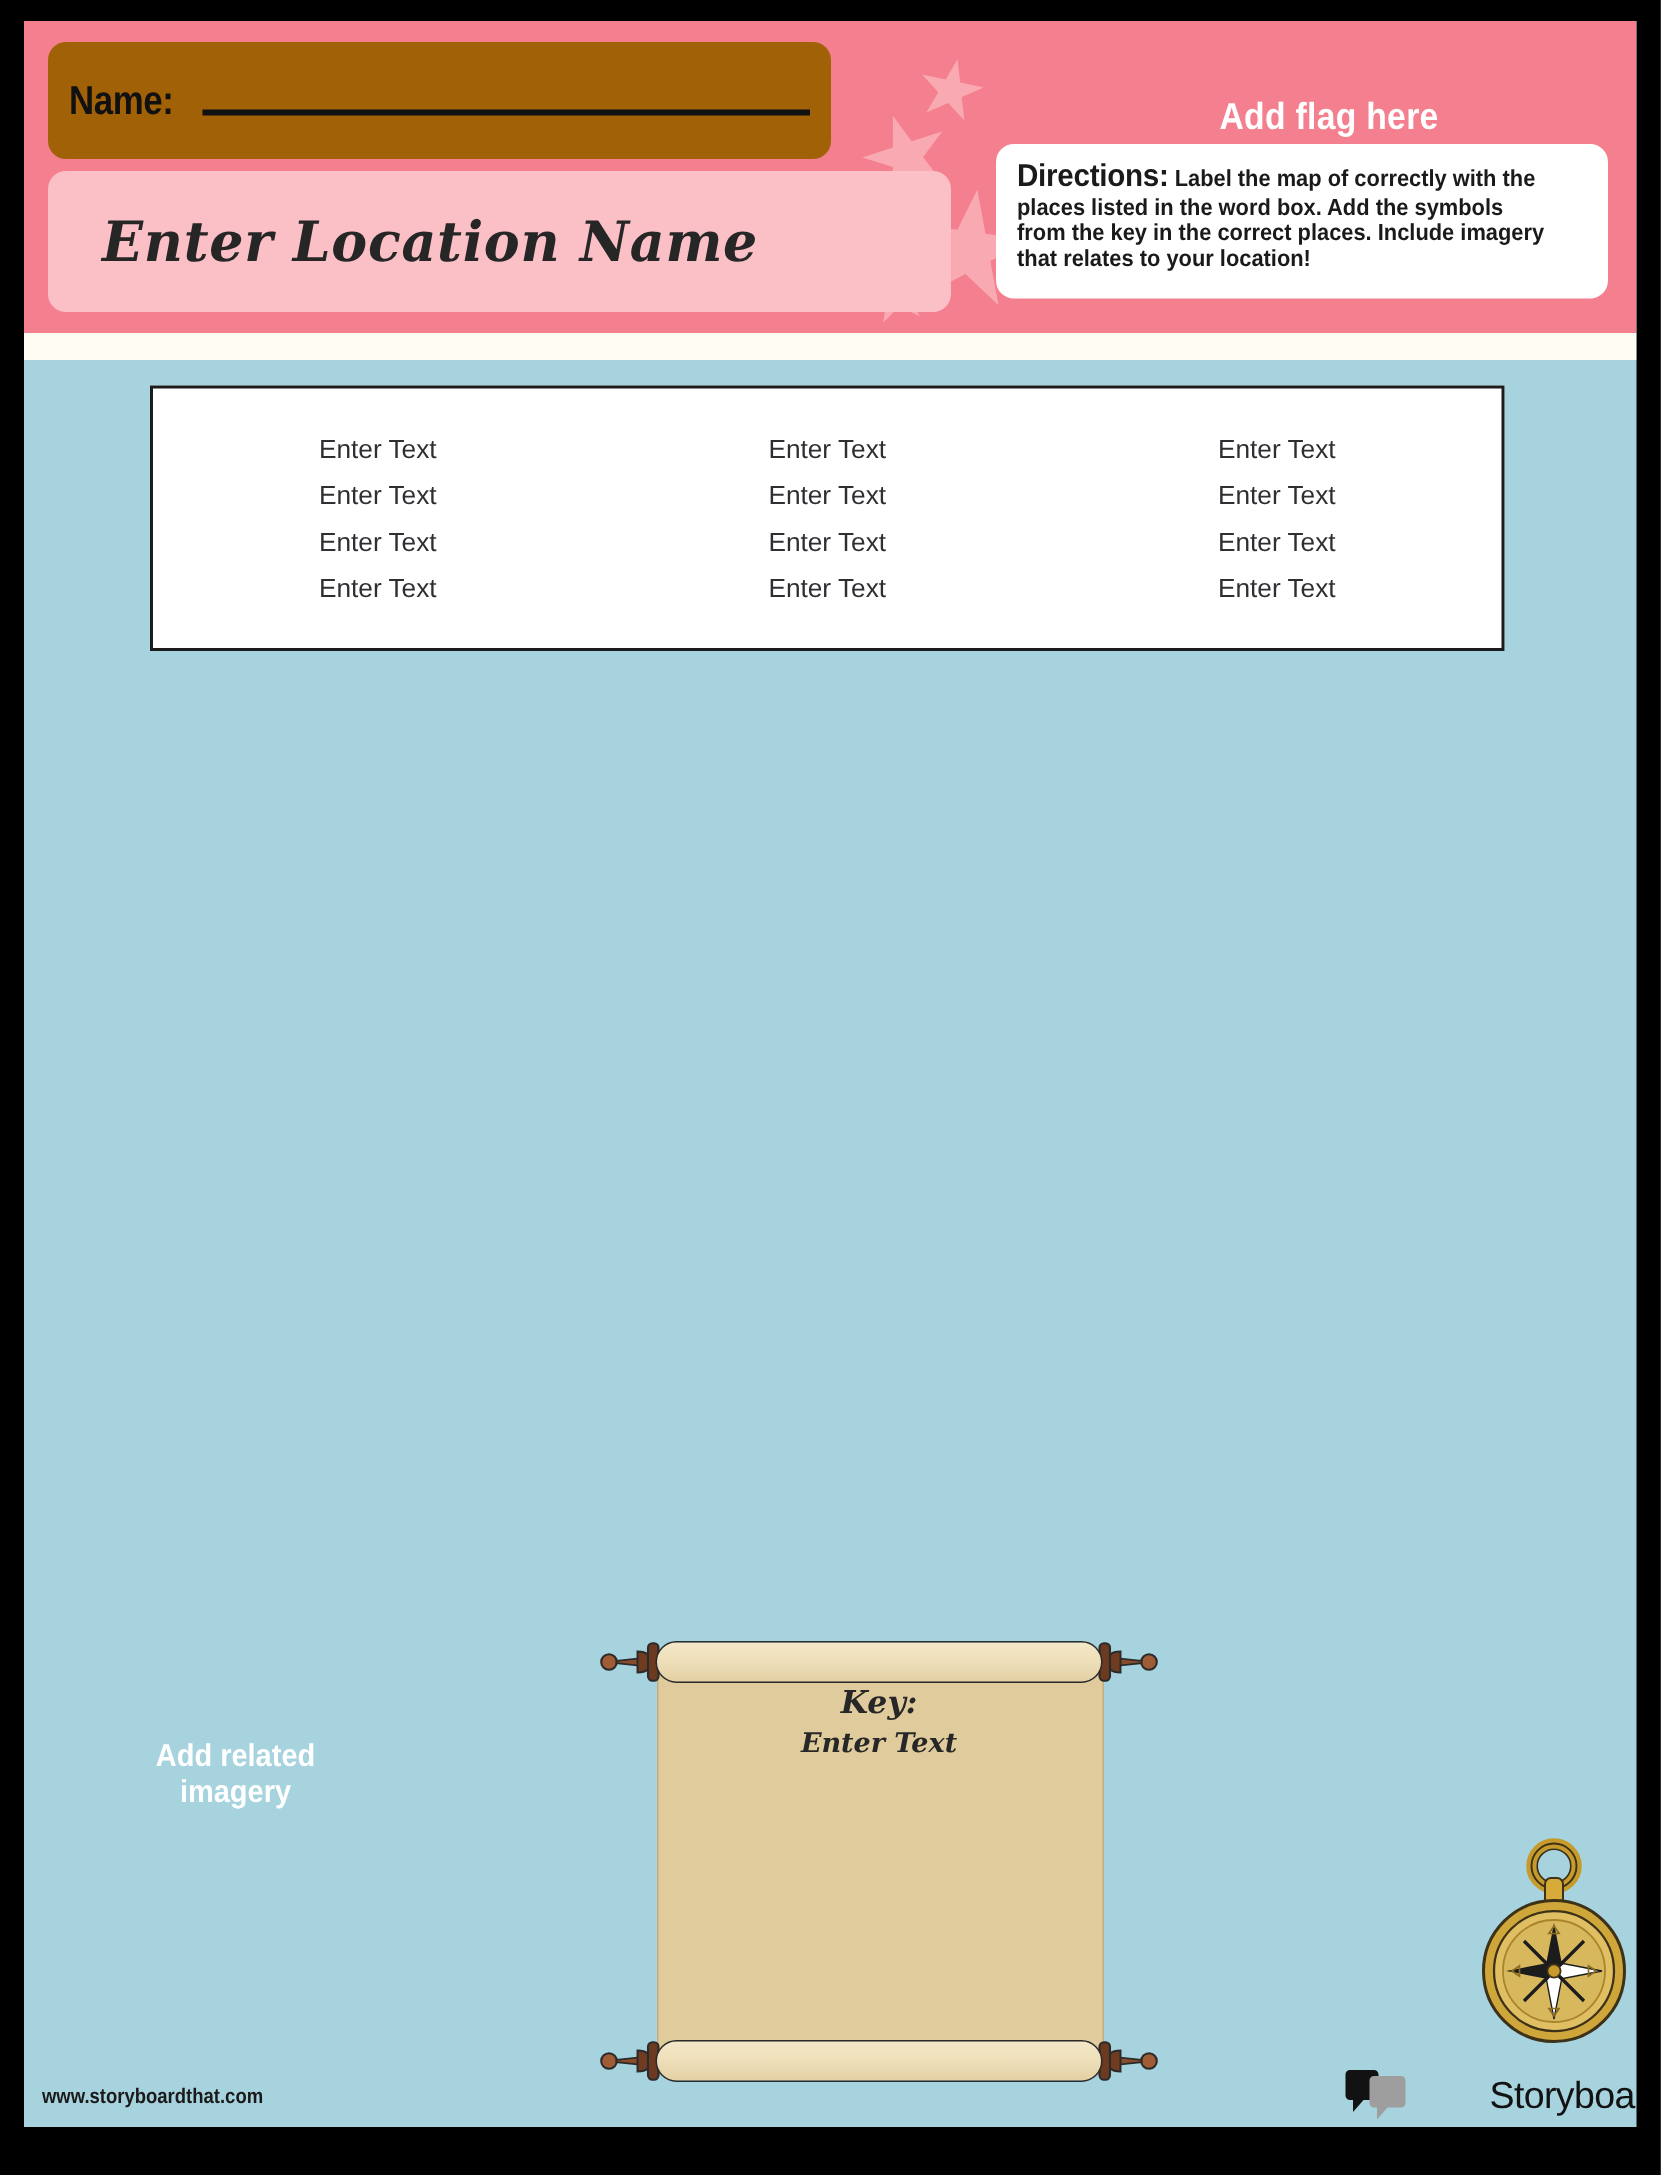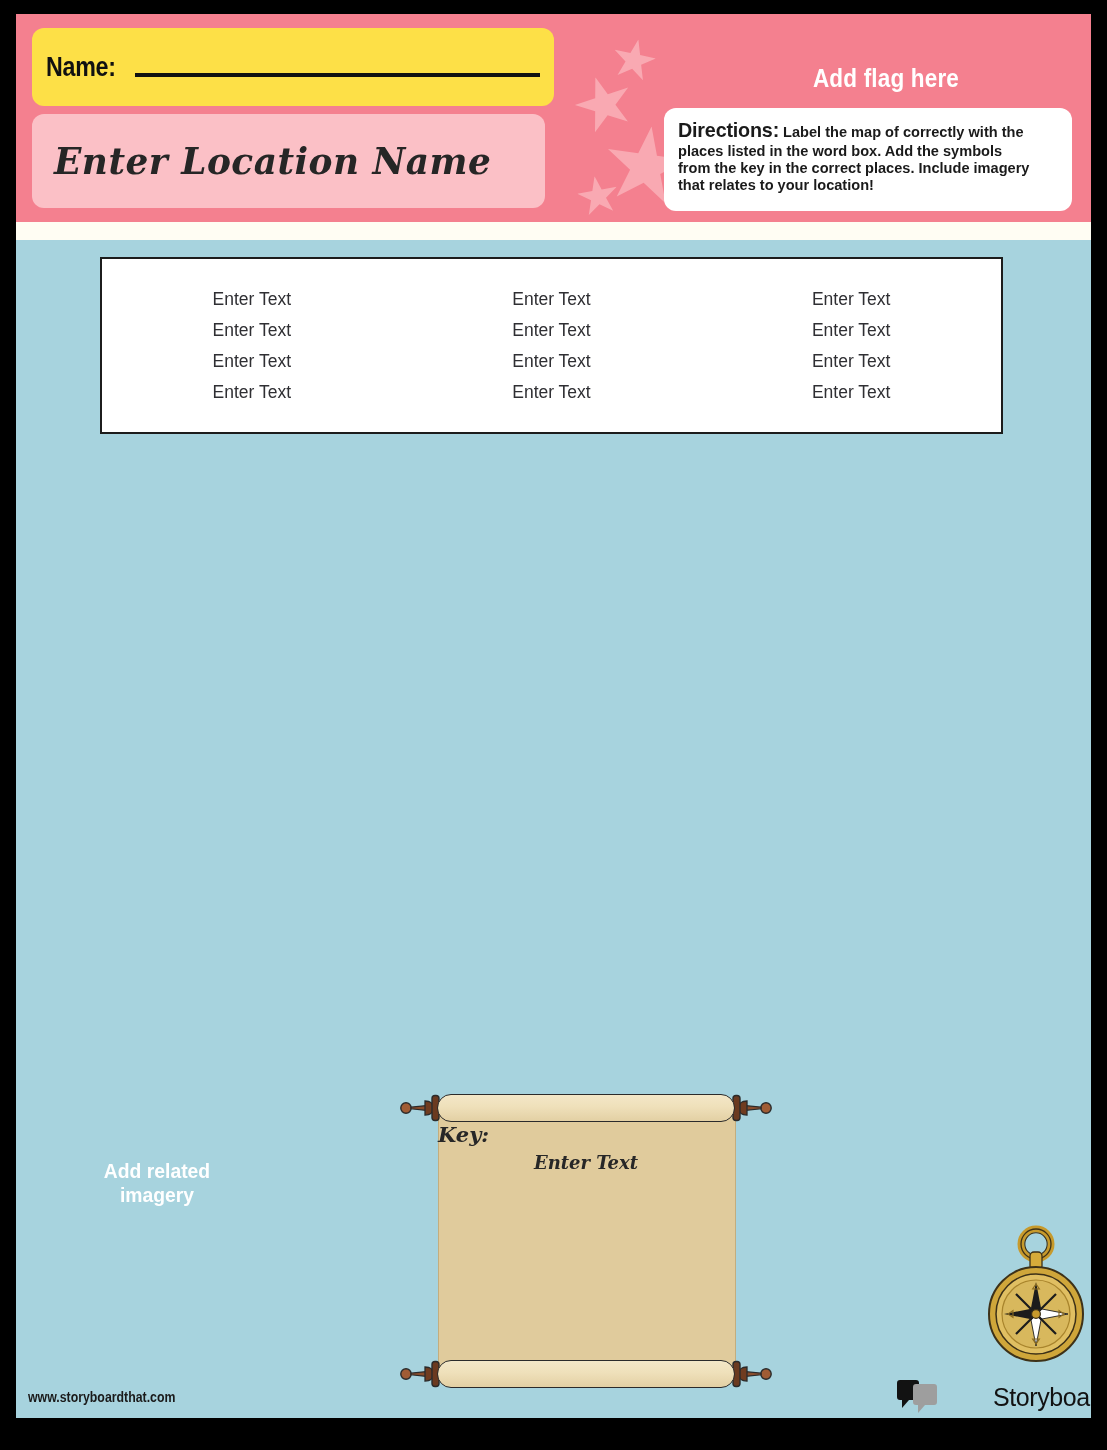--- a/index.html
+++ b/index.html
@@ -45,21 +45,21 @@
   #star-c { left: 590px; top: 112px; width: 80px;  height: 80px;  transform: rotate(8deg); }
   #star-d { left: 562px; top: 162px; width: 40px;  height: 40px;  transform: rotate(-10deg); }
 
   
   #name-card {
     position: absolute;
     left: 16px;
     top: 14px;
     width: 522px;
     height: 78px;
-    background: #fde047;
+    background: #a16207;
     border-radius: 12px;
     box-sizing: border-box;
     padding: 16px 14px;
     display: flex;
     align-items: center;
     gap: 22px;
   }
   #name-label {
     font-family: "Liberation Sans Narrow", "Liberation Sans", sans-serif;
     font-weight: bold;
@@ -76,27 +76,27 @@
     background: #111111;
     margin-left: -14px;
     margin-top: 16px;
   }
 
   
   #location-card {
     position: absolute;
     left: 16px;
     top: 100px;
-    width: 513px;
+    width: 602px;
     height: 94px;
     background: #fbc0c6;
     border-radius: 12px;
     display: flex;
     align-items: center;
-    padding-left: 22px;
+    padding-left: 36px;
     box-sizing: border-box;
   }
   #location-text {
     font-family: "DejaVu Serif", serif;
     font-style: italic;
     font-weight: bold;
     font-size: 37px;
     color: #262626;
     letter-spacing: 0.5px;
     white-space: nowrap;
@@ -117,21 +117,21 @@
     color: #ffffff;
     letter-spacing: 0.2px;
     transform: scaleX(0.9);
     transform-origin: center center;
   }
 
   
   #directions-card {
     position: absolute;
     left: 648px;
-    top: 94px;
+    top: 82px;
     width: 408px;
     height: 103px;
     background: #ffffff;
     border-radius: 12px;
     box-sizing: border-box;
     padding: 10px 12px 8px 14px;
     overflow: hidden;
   }
   #directions-body {
     font-family: "Liberation Sans Narrow", "Liberation Sans", sans-serif;
@@ -260,20 +260,21 @@
   #fin-tl { left: 0px;   top: 10px; }
   #fin-tr { left: 324px; top: 10px; transform: scaleX(-1); }
   #fin-bl { left: 0px;   top: 276px; }
   #fin-br { left: 324px; top: 276px; transform: scaleX(-1); }
 
   #key-title {
     position: absolute;
     left: 38px;
     top: 38px;
     width: 296px;
+    text-align: center;
     font-family: "DejaVu Serif", serif;
     font-style: italic;
     font-weight: bold;
     font-size: 21px;
     color: #272727;
   }
   #key-value {
     position: absolute;
     left: 38px;
     top: 68px;

